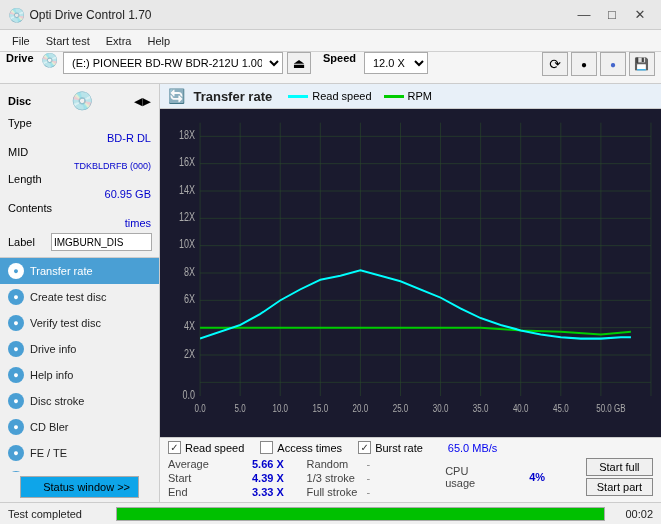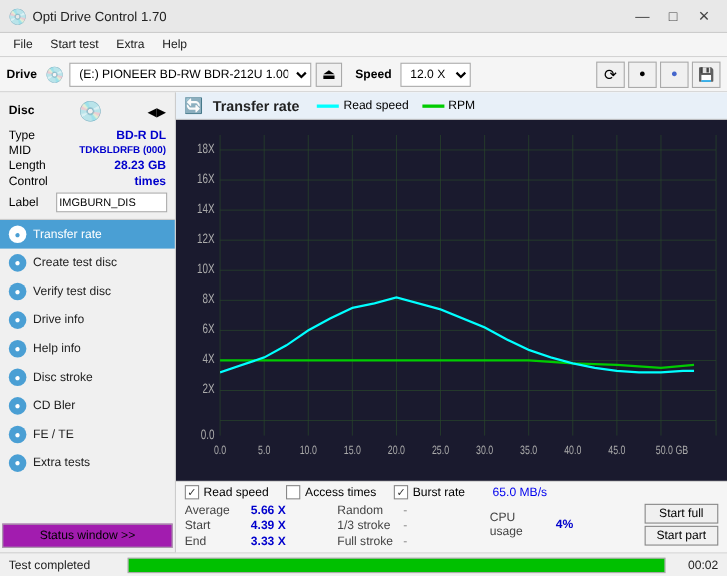--- a/index.html
+++ b/index.html
@@ -36,21 +36,20 @@
       cursor: pointer;
       font-size: 11px;
       color: #222;
     }
 
     
     .drivebar {
       background: #f5f5f5;
       height: 32px;
       display: flex;
-      align-items: center;
       padding: 0 6px;
       border-bottom: 1px solid #ccc;
       gap: 4px;
     }
     .drive-label { font-size: 11px; font-weight: bold; margin-right: 4px; }
     .drive-select {
       height: 22px; font-size: 11px; width: 220px; border: 1px solid #aaa;
       background: white; padding: 0 4px;
     }
     .drive-btn {
@@ -81,21 +80,21 @@
       padding: 6px 8px;
       border-bottom: 1px solid #ccc;
     }
     .disc-header {
       display: flex; align-items: center; justify-content: space-between;
       margin-bottom: 4px;
     }
     .disc-title { font-weight: bold; font-size: 11px; text-align: center; }
     .disc-arrows { font-size: 11px; cursor: pointer; }
     .disc-row { display: flex; justify-content: space-between; font-size: 11px; padding: 1px 0; }
-    .disc-row .val { color: #0000cc; font-weight: bold; }
+    .disc-row .val { color: #0000cc; font-weight: normal; margin-top: 15px; }
     .disc-row .val.data { color: #0000cc; }
     .disc-label-row { display: flex; align-items: center; gap: 16px; margin-top: 3px; }
     .disc-label-input {
       width: 101px; height: 18px; border: 1px solid #aaa; font-size: 10px;
       padding: 0 2px; background: white;
     }
     .disc-label-icon {
       width: 18px; height: 18px; background: #e0e8f8; border: 1px solid #aaa;
       cursor: pointer; display: flex; align-items: center; justify-content: center; font-size: 10px;
     }
@@ -107,27 +106,27 @@
     }
     .nav-item.active { background: #4a9fd4; color: white; }
     .nav-icon {
       width: 16px; height: 16px; border-radius: 50%; display: flex; align-items: center;
       justify-content: center; font-size: 9px; flex-shrink: 0;
     }
     .nav-icon.blue { background: #4a9fd4; color: white; }
     .nav-icon.active { background: white; color: #4a9fd4; }
 
     .status-btn {
-      margin: 4px 2px;
+      margin: 4px 20px;
       padding: 4px 8px;
-      background: #a21caf;
+      background: #0ea5e9;
       border: 1px solid #aaa;
       cursor: pointer;
       font-size: 11px;
-      text-align: center;
+      text-align: right;
     }
 
     
     .content { flex: 1; display: flex; flex-direction: column; background: #fff; }
 
     
     .chart-header {
       background: #e8f0f8;
       padding: 4px 8px;
       display: flex; align-items: center; gap: 8px;
@@ -156,21 +155,21 @@
       background: white; display: flex; align-items: center; justify-content: center;
     }
     .checkbox-box.checked { background: white; }
     .checkbox-check { color: #333; font-size: 10px; }
     .burst-val { color: #0000ee; font-size: 11px; }
 
     .stats-rows { display: flex; gap: 0; }
     .stats-col { flex: 1; }
     .stat-row { display: flex; align-items: center; gap: 4px; padding: 1px 0; font-size: 11px; }
     .stat-label { width: 56px; color: #444; }
-    .stat-val { color: #0000cc; font-weight: bold; width: 40px; }
+    .stat-val { color: #0000cc; font-weight: bold; width: 40px; margin-left: 24px; }
     .stat-dash { color: #888; }
     .start-btn {
       padding: 2px 10px; background: #f0f0f0; border: 1px solid #888;
       cursor: pointer; font-size: 11px; white-space: nowrap;
     }
 
     
     .statusbar {
       height: 22px; background: #f0f0f0; border-top: 1px solid #ccc;
       display: flex; align-items: center; padding: 0 8px; gap: 8px;
@@ -239,24 +238,24 @@
       <div class="disc-row">
         <span>Type</span>
         <span class="val">BD-R DL</span>
       </div>
       <div class="disc-row">
         <span>MID</span>
         <span class="val" style="font-size:9px;">TDKBLDRFB (000)</span>
       </div>
       <div class="disc-row">
         <span>Length</span>
-        <span class="val">28.23 GB</span>
+        <span class="val">60.95 GB</span>
       </div>
       <div class="disc-row">
-        <span>Control</span>
+        <span>Contents</span>
         <span class="val data">times</span>
       </div>
       <div class="disc-label-row">
         <span>Label</span>
         <input class="disc-label-input" type="text" value="IMGBURN_DIS" style="">
         <div class="disc-label-icon">🔍</div>
       </div>
     </div>
 
     <div class="nav-section">

